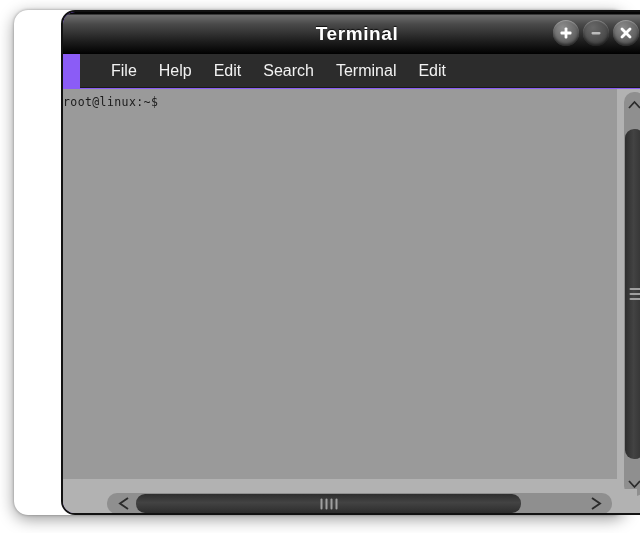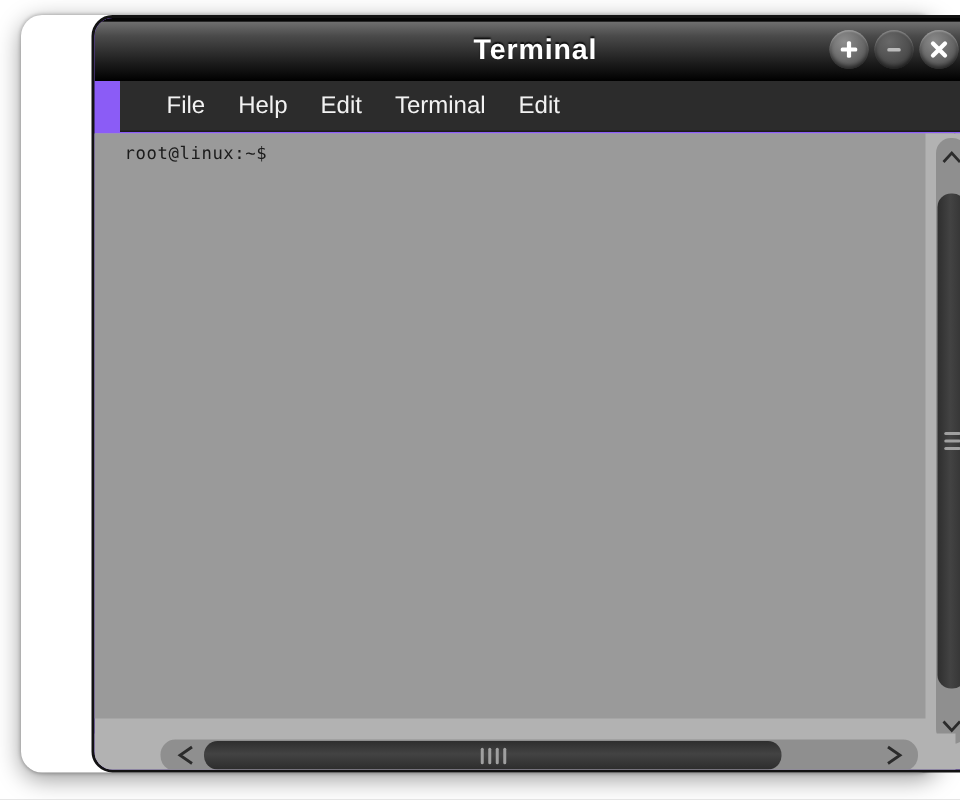--- a/index.html
+++ b/index.html
@@ -141,21 +141,21 @@
 
   
   #terminal-canvas {
     position: absolute;
     left: 0;
     top: 0;
     width: 574px;
     height: 390px;
     background: #9a9a9a;
     overflow: hidden;
-    padding: 6px 0 0 20px;
+    padding: 6px 0 0 0;
     box-sizing: border-box;
     border-right: 1px solid #6f6f6f;
   }
   #prompt-line {
     font-family: "DejaVu Sans Mono", "Liberation Mono", monospace;
     font-size: 11.5px;
     color: #1b1b1b;
     letter-spacing: 0.4px;
     white-space: pre;
   }
@@ -306,20 +306,21 @@
           </g>
         </svg>
       </div>
     </div>
   </div>
 
   <div id="menubar">
     <div class="menu-item">File</div>
     <div class="menu-item">Help</div>
     <div class="menu-item">Edit</div>
+    <div class="menu-item">Search</div>
     <div class="menu-item">Terminal</div>
     <div class="menu-item">Edit</div>
   </div>
 
   <div id="client">
 
     <div id="terminal-canvas">
       <div id="prompt-line">root@linux:~$</div>
     </div>
 

